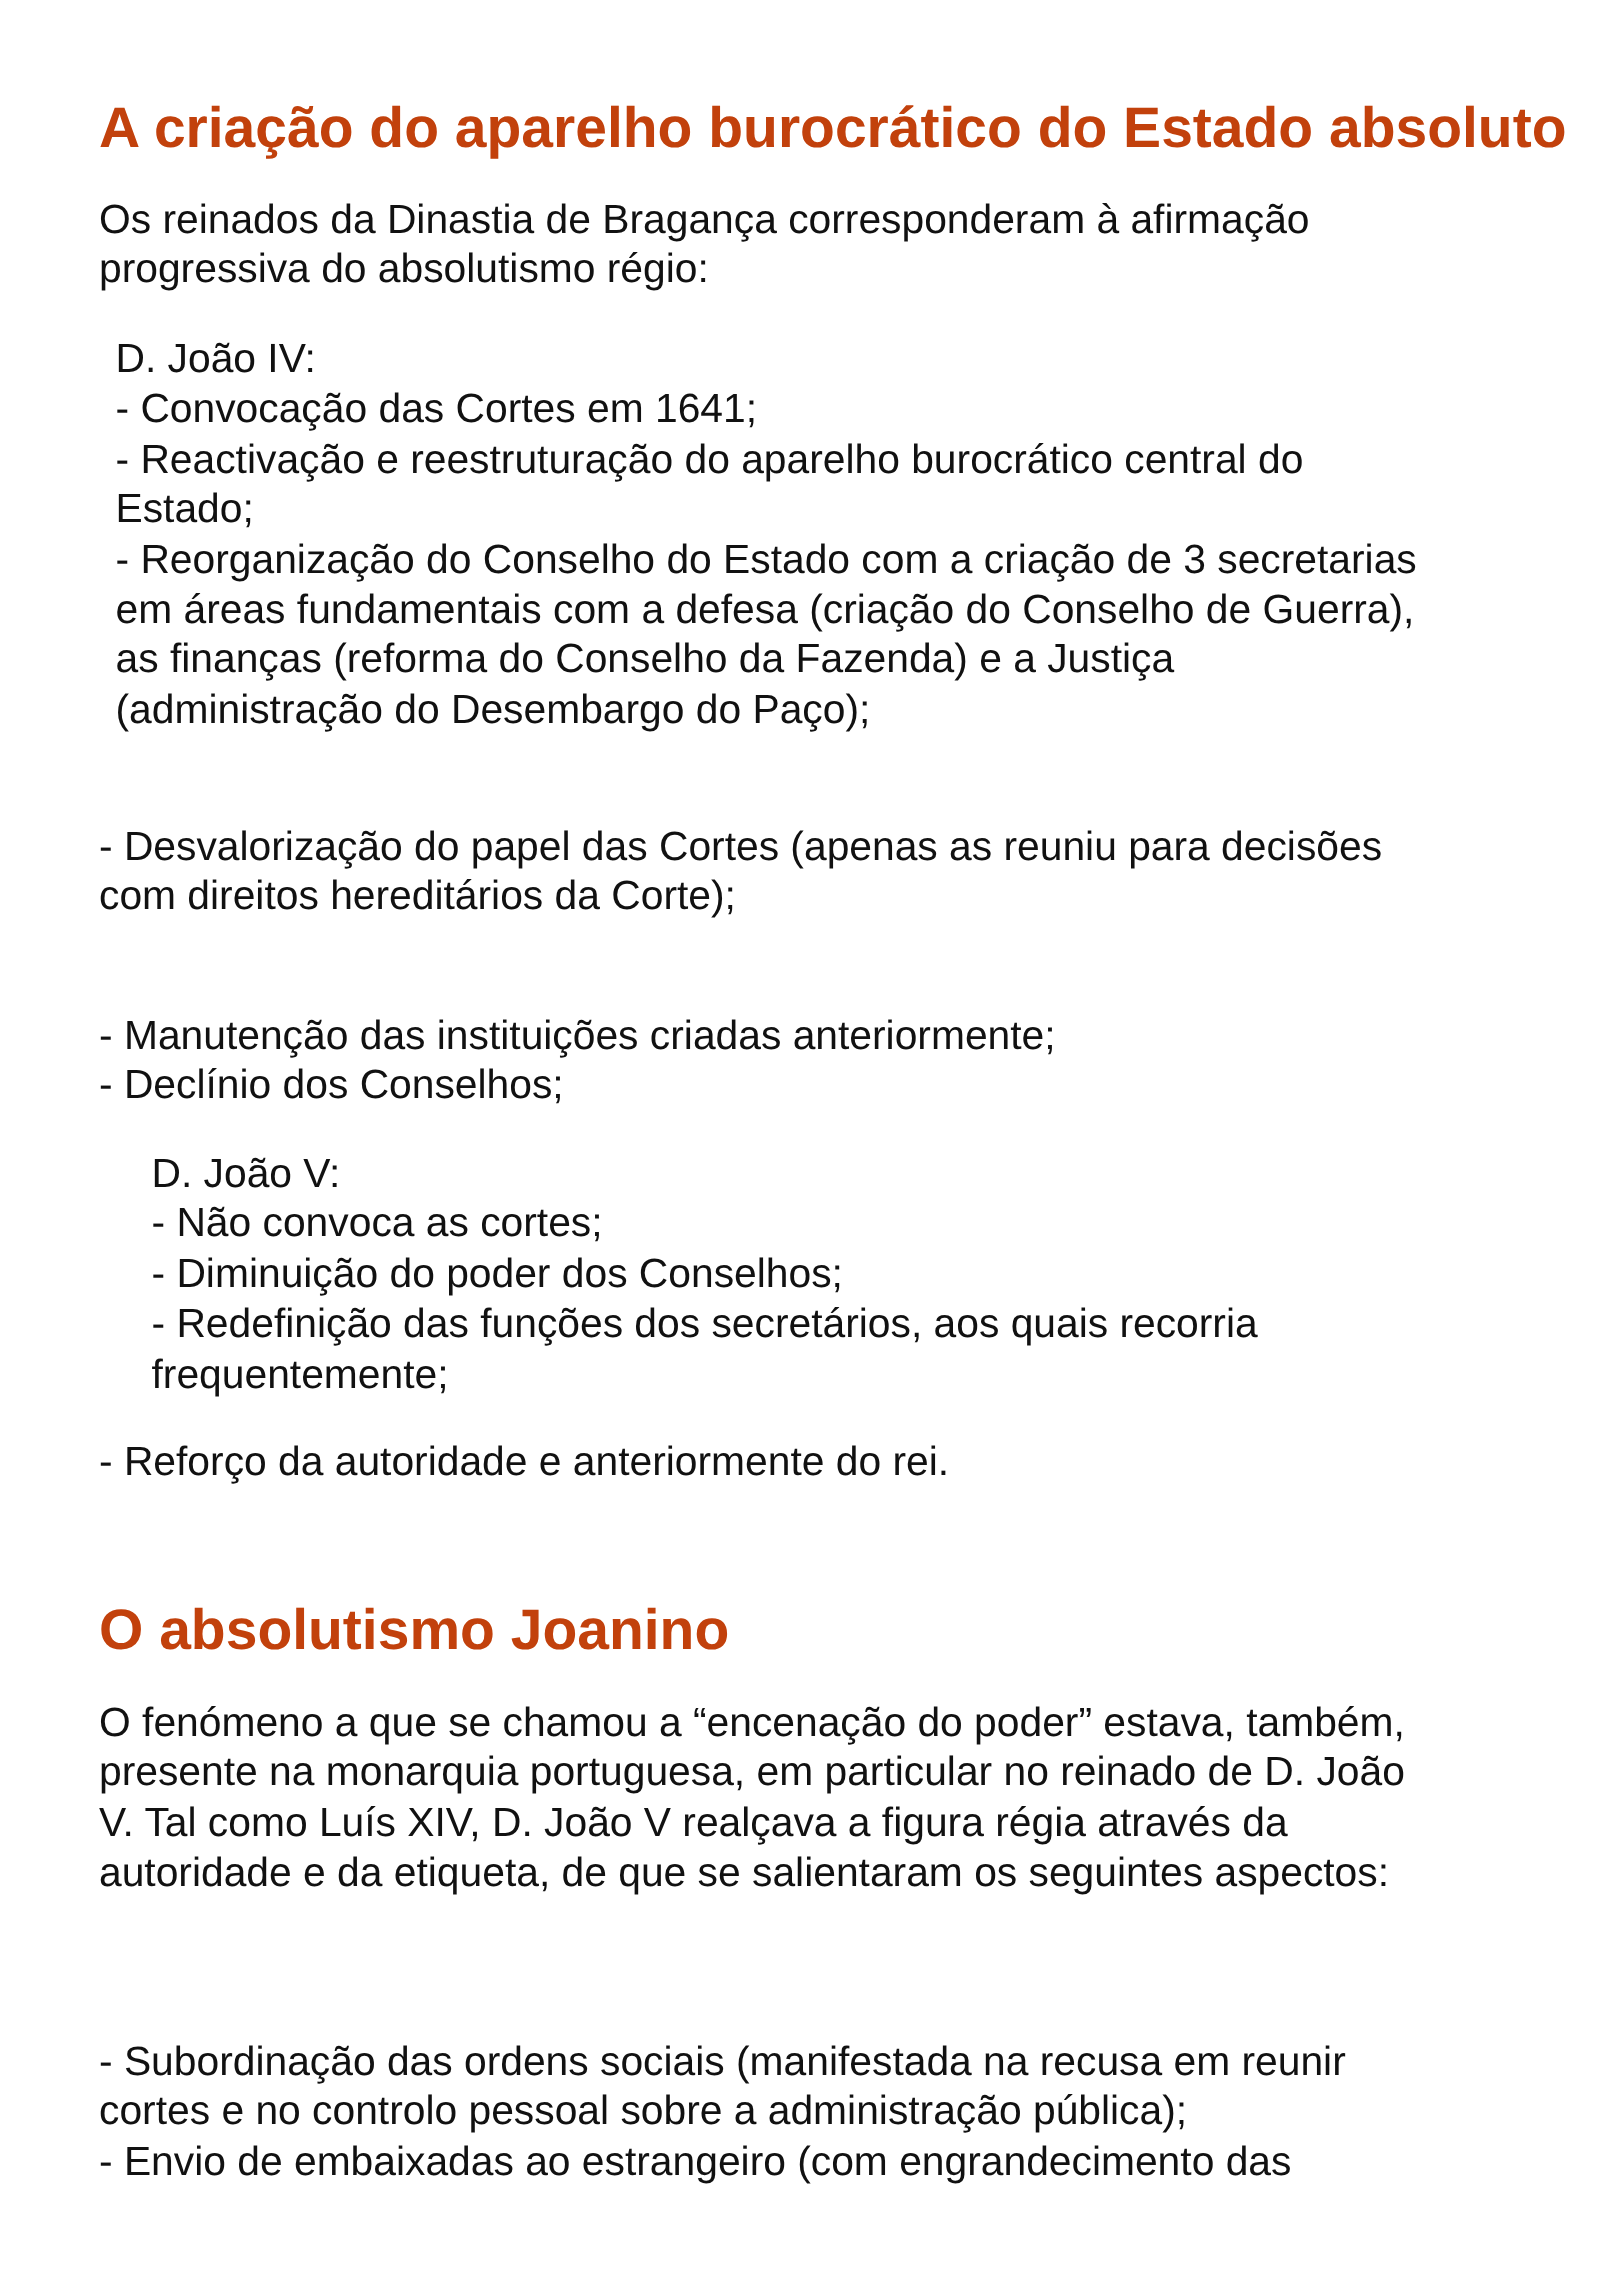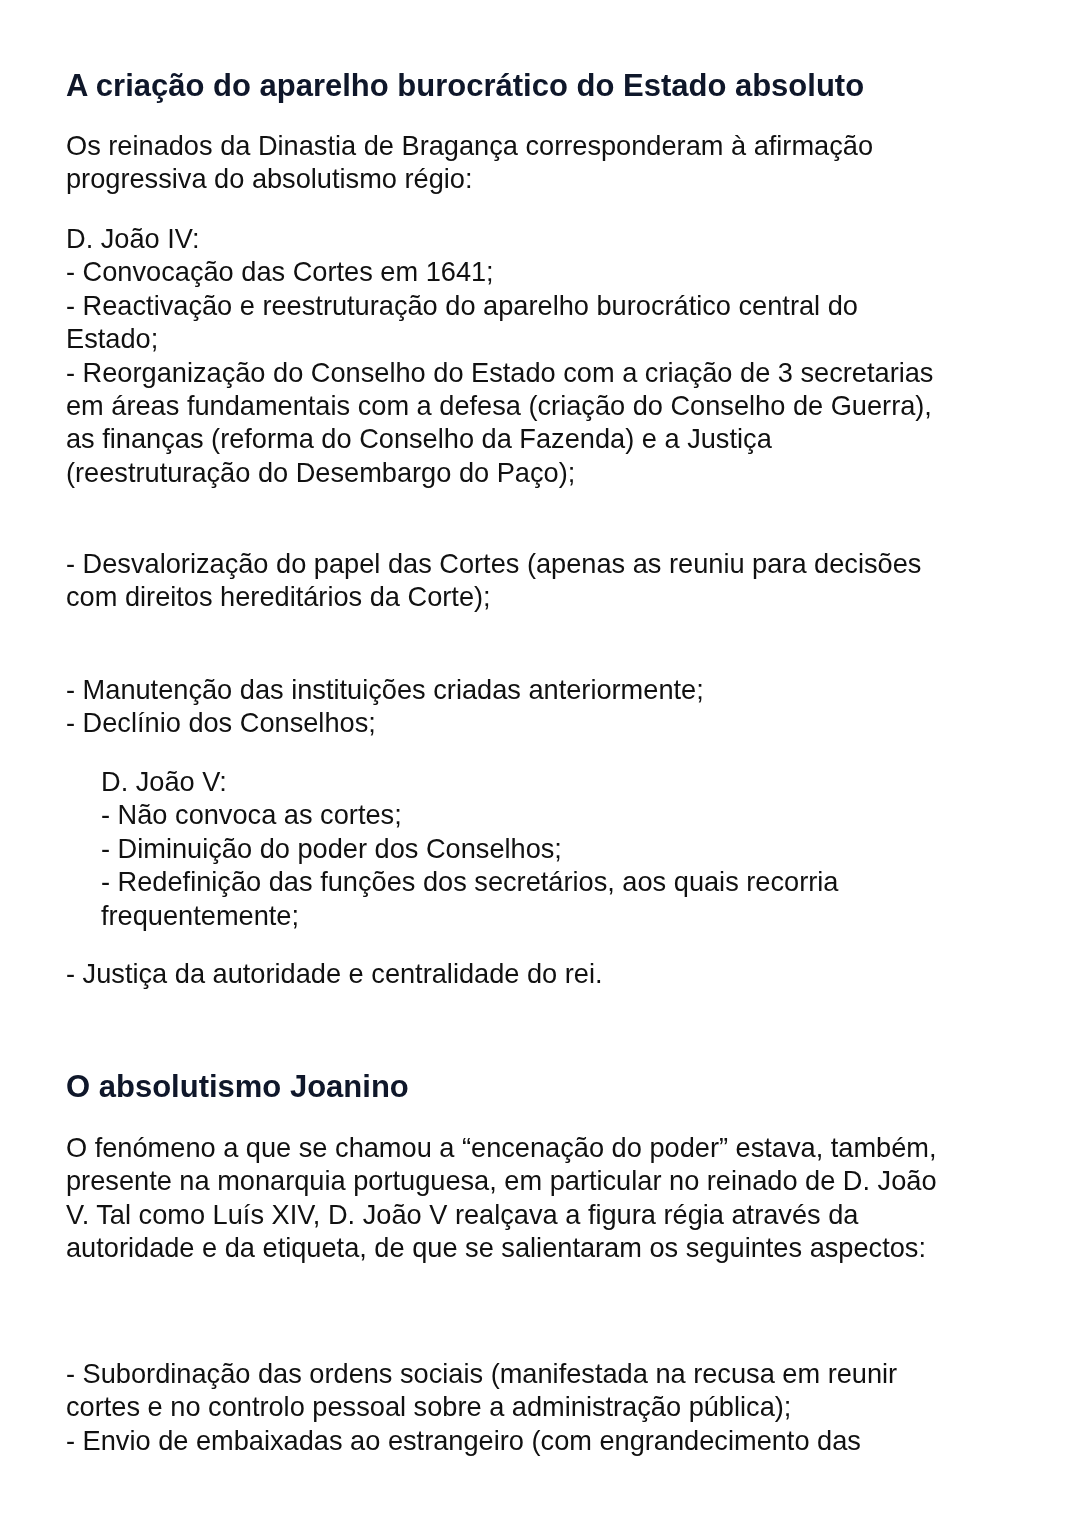--- a/index.html
+++ b/index.html
@@ -19,23 +19,23 @@
       position: absolute;
       left: 66px;
       top: 0;
       width: 950px;
     }
     .heading {
       position: absolute;
       left: 0;
       margin: 0;
       font-weight: bold;
-      font-size: 31px;
+      font-size: 38px;
       line-height: 36px;
-      color: #0f172a;
+      color: #c2410c;
       white-space: nowrap;
     }
     .block {
       position: absolute;
       left: 0;
       width: 950px;
       font-size: 27.2px;
       line-height: 33.4px;
       white-space: nowrap;
     }
@@ -49,49 +49,49 @@
 
 <div class="page">
 
   <h1 class="heading" style="top:68px;">A criação do aparelho burocrático do Estado absoluto</h1>
 
   <div class="block" style="top:129px;">
     <span class="line">Os reinados da Dinastia de Bragança corresponderam à afirmação</span>
     <span class="line">progressiva do absolutismo régio:</span>
   </div>
 
-  <div class="block" style="top:222px;">
+  <div class="block" style="top:222px;margin-left:11px;">
     <span class="line">D. João IV:</span>
     <span class="line">- Convocação das Cortes em 1641;</span>
     <span class="line">- Reactivação e reestruturação do aparelho burocrático central do</span>
     <span class="line">Estado;</span>
     <span class="line">- Reorganização do Conselho do Estado com a criação de 3 secretarias</span>
     <span class="line">em áreas fundamentais com a defesa (criação do Conselho de Guerra),</span>
     <span class="line">as finanças (reforma do Conselho da Fazenda) e a Justiça</span>
-    <span class="line">(reestruturação do Desembargo do Paço);</span>
+    <span class="line">(administração do Desembargo do Paço);</span>
   </div>
 
   <div class="block" style="top:547px;">
     <span class="line">- Desvalorização do papel das Cortes (apenas as reuniu para decisões</span>
     <span class="line">com direitos hereditários da Corte);</span>
   </div>
   <div class="block" style="top:673px;">
     <span class="line">- Manutenção das instituições criadas anteriormente;</span>
     <span class="line">- Declínio dos Conselhos;</span>
   </div>
 
   <div class="block" style="top:765px;margin-left:35px;">
     <span class="line">D. João V:</span>
     <span class="line">- Não convoca as cortes;</span>
     <span class="line">- Diminuição do poder dos Conselhos;</span>
     <span class="line">- Redefinição das funções dos secretários, aos quais recorria</span>
     <span class="line">frequentemente;</span>
   </div>
   <div class="block" style="top:957px;">
-    <span class="line">- Justiça da autoridade e centralidade do rei.</span>
+    <span class="line">- Reforço da autoridade e anteriormente do rei.</span>
   </div>
 
   <h1 class="heading" style="top:1069px;">O absolutismo Joanino</h1>
 
   <div class="block" style="top:1131px;">
     <span class="line">O fenómeno a que se chamou a “encenação do poder” estava, também,</span>
     <span class="line">presente na monarquia portuguesa, em particular no reinado de D. João</span>
     <span class="line">V. Tal como Luís XIV, D. João V realçava a figura régia através da</span>
     <span class="line">autoridade e da etiqueta, de que se salientaram os seguintes aspectos:</span>
   </div>

